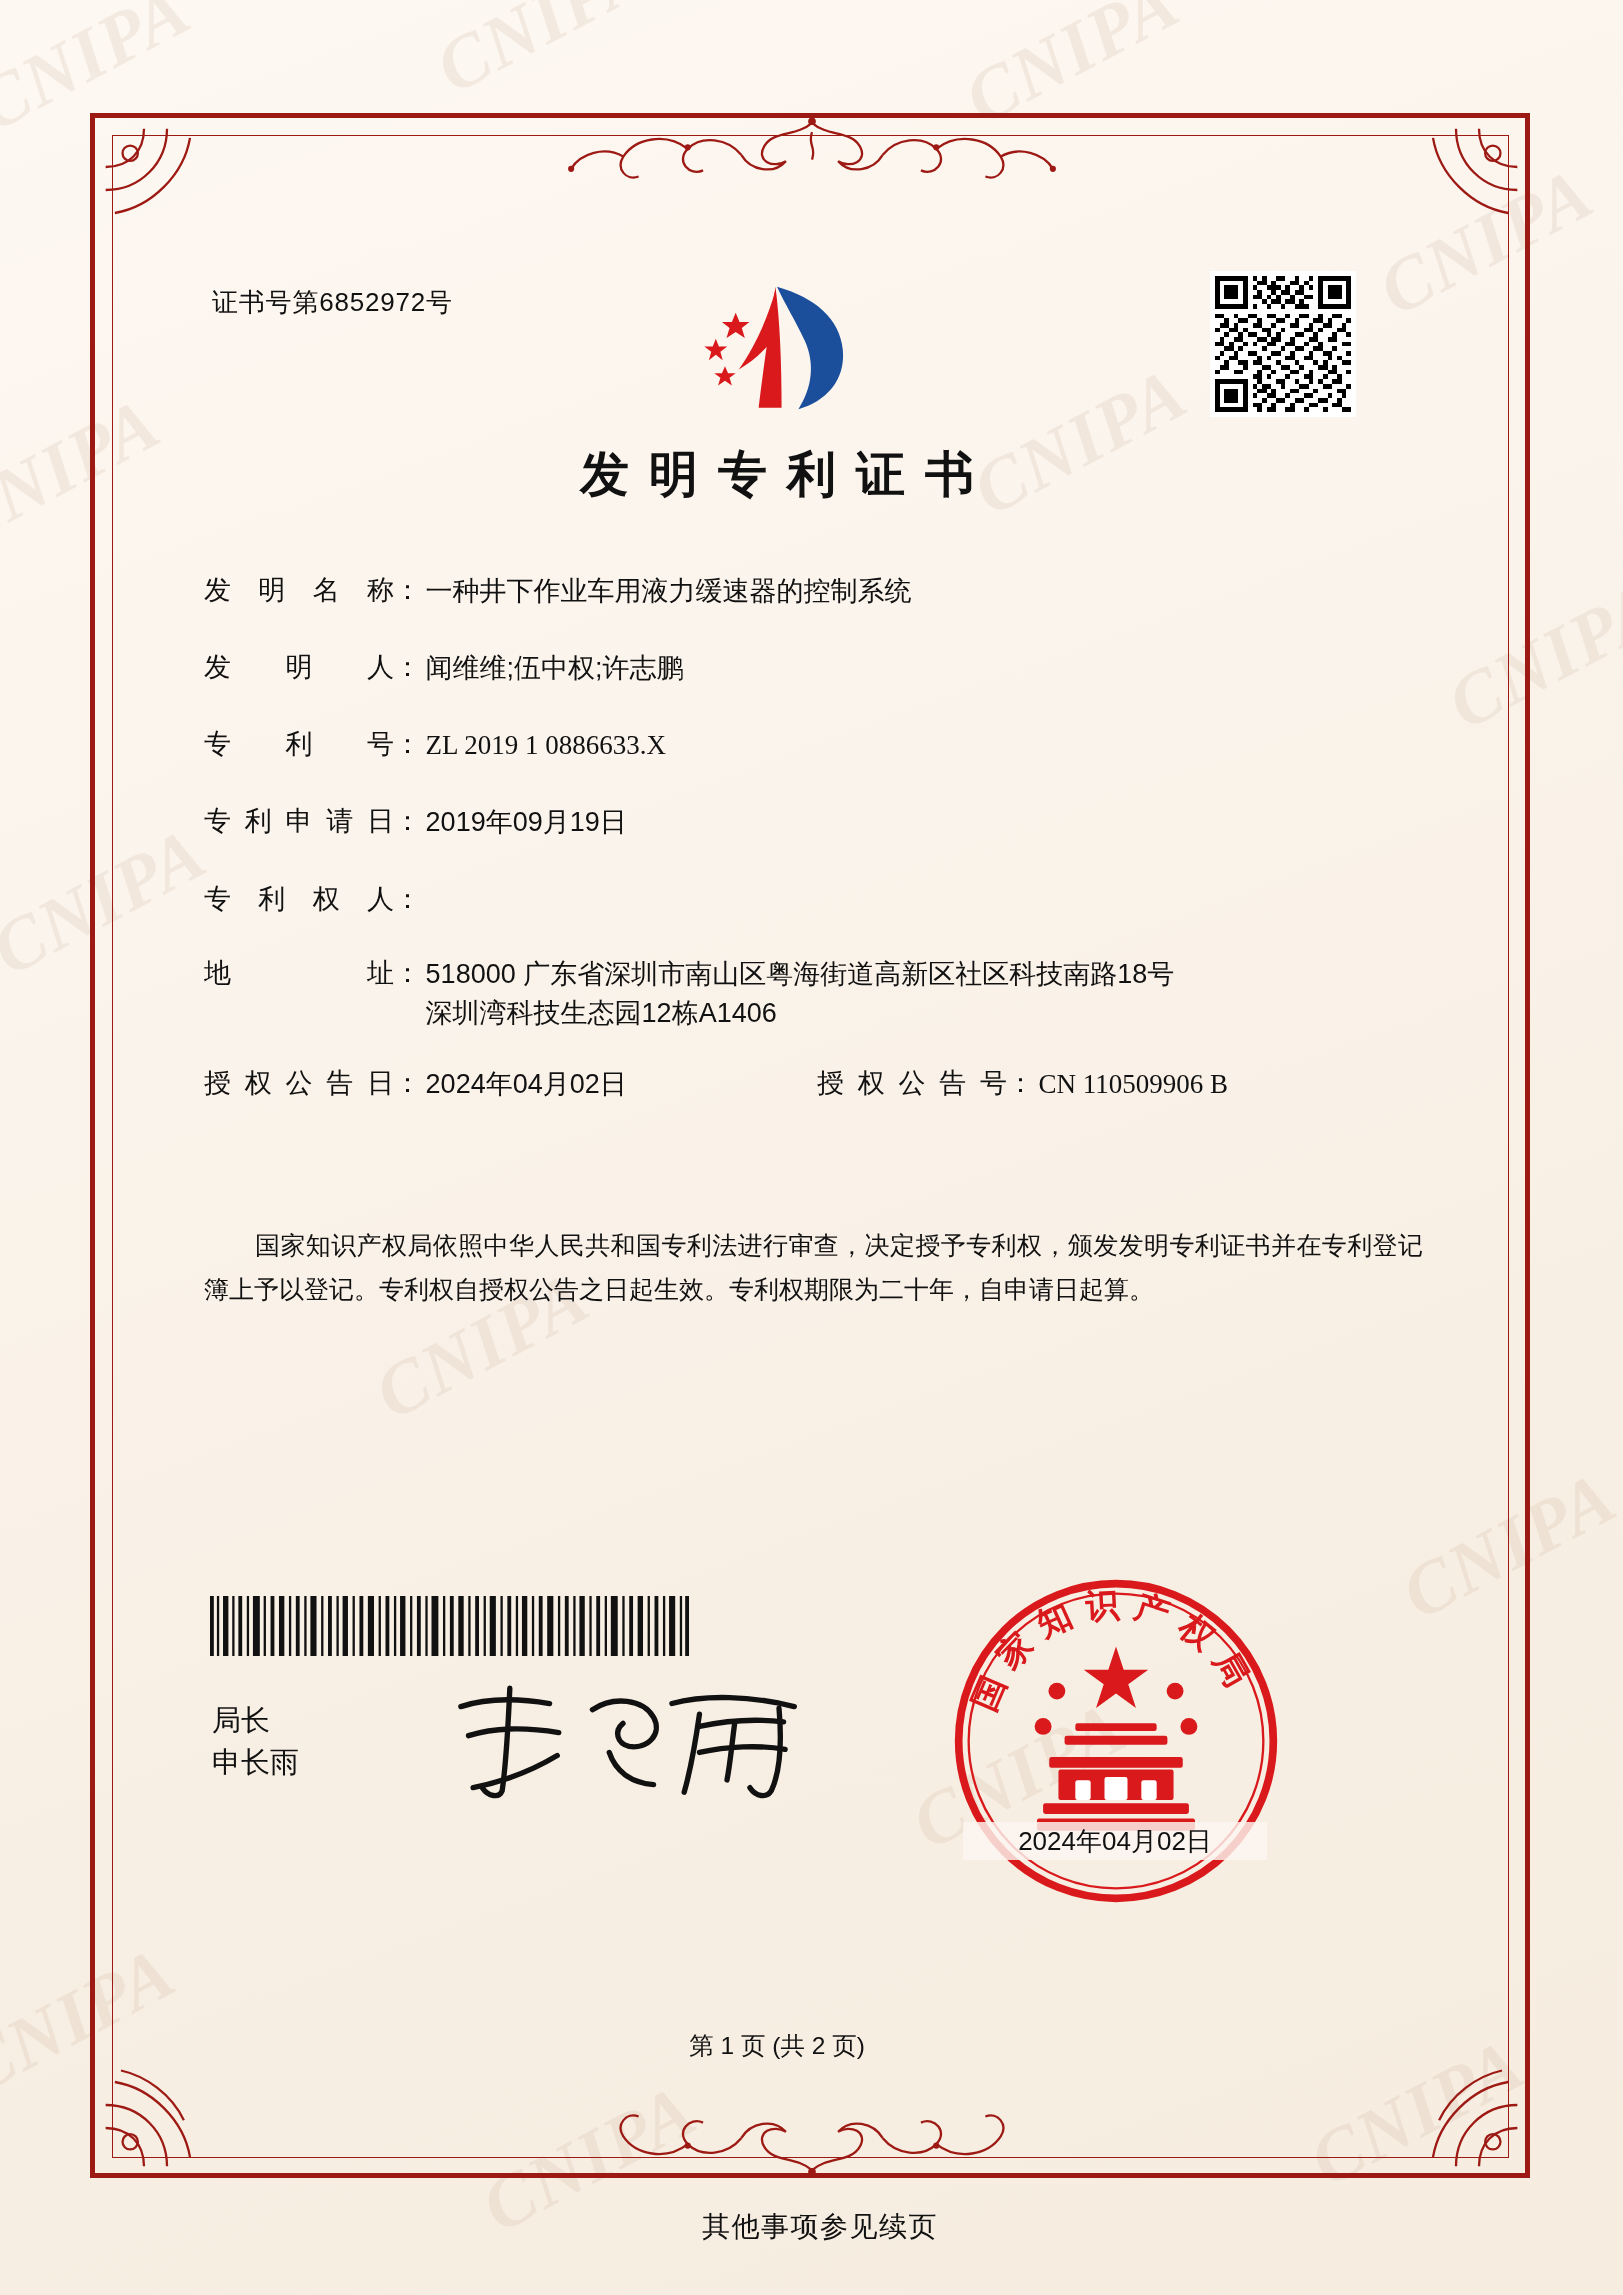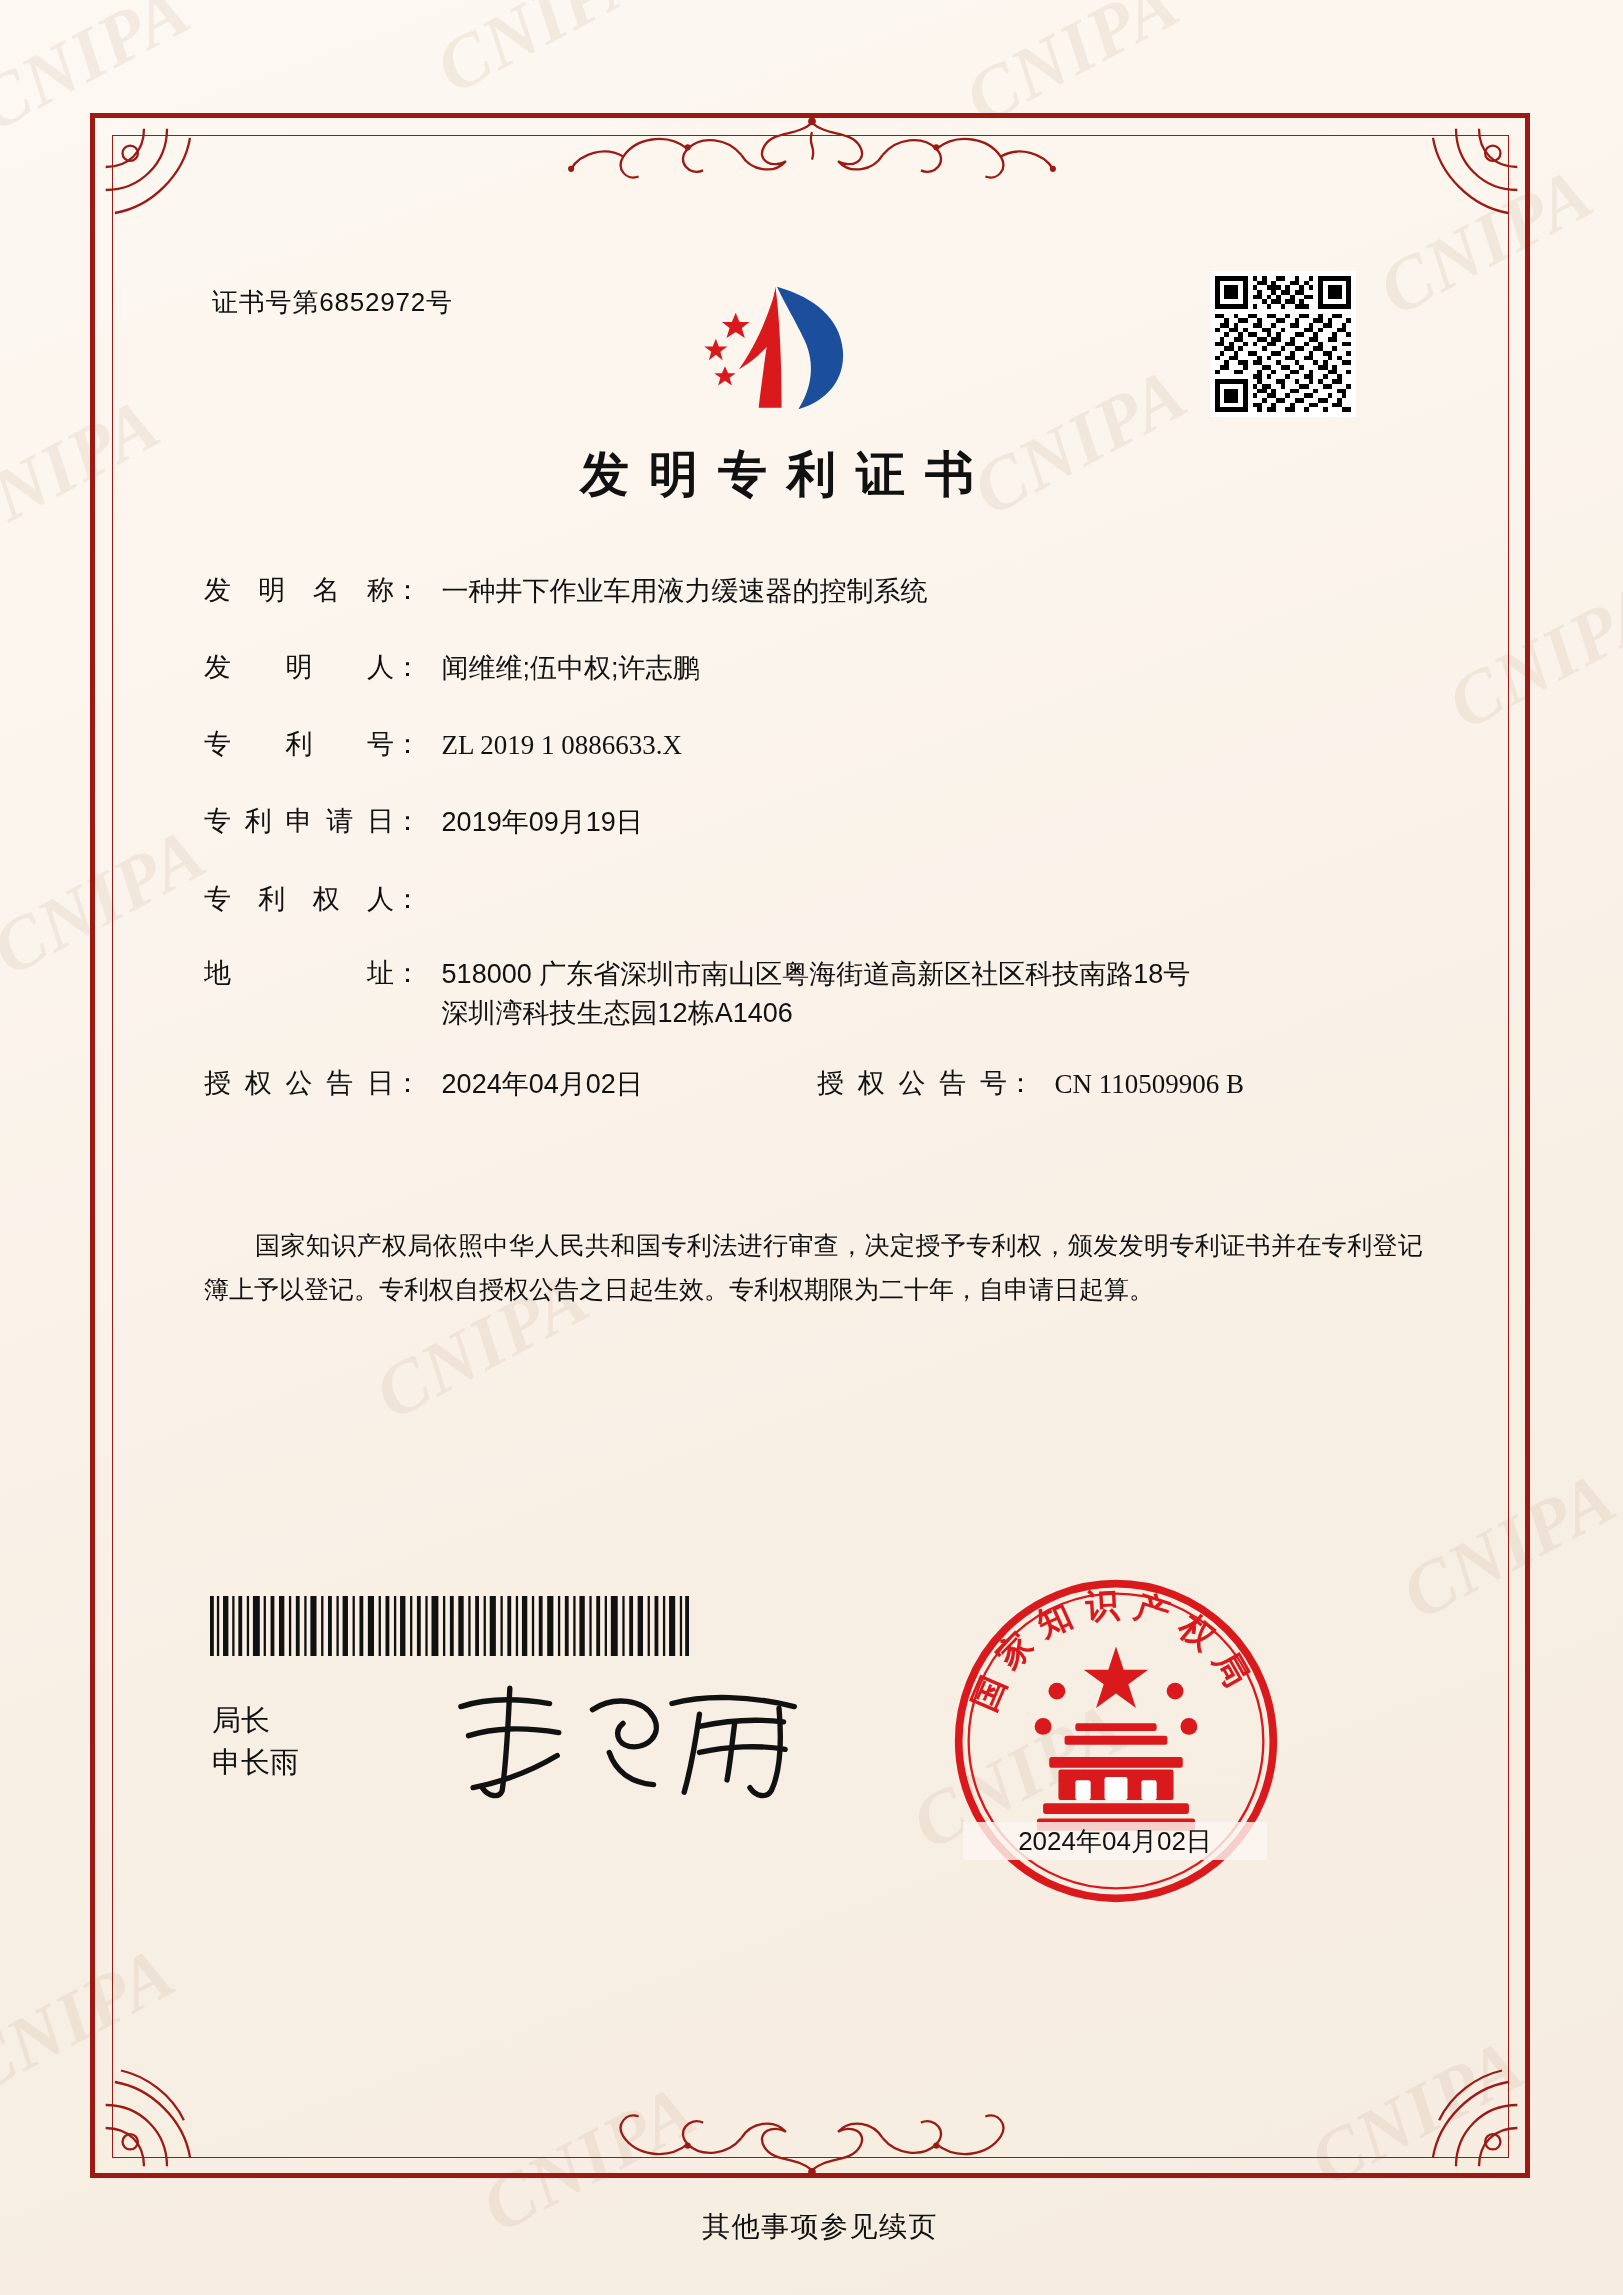--- a/index.html
+++ b/index.html
@@ -163,21 +163,20 @@
   .flabel span { display: inline-block; }
   .fcolon {
     flex: 0 0 auto;
     margin-right: 4.6px;
     font-family: "Liberation Sans", sans-serif;
   }
   .fvalue {
     flex: 1;
     font-family: "Liberation Sans", sans-serif;
     line-height: 1.45;
-    margin-left: 16px;
   }
   .fvalue.serifnum {
     font-family: "Liberation Serif", serif;
   }
 
   .row-inline {
     display: flex;
     align-items: flex-start;
     font-size: 27px;
     color: #111;
@@ -802,19 +801,20 @@
 
       <defs>
         <path id="ringpath" d="M 215,215 m -162,0 a 162,162 0 1,1 324,0" fill="none"></path>
       </defs>
       <text font-family="'DejaVu Serif','Liberation Serif',serif" font-size="44" font-weight="bold" fill="#d9191b" letter-spacing="16">
         <textPath href="#ringpath" startOffset="7%">国家知识产权局</textPath>
       </text>
     </svg>
     <div class="seal-date">2024年04月02日</div>
 
+    <div class="page-num">第 1 页 (共 2 页)</div>
 
   </div>
 
   <div class="footer-note">其他事项参见续页</div>
 
 </div>
 
 
 </body></html>

